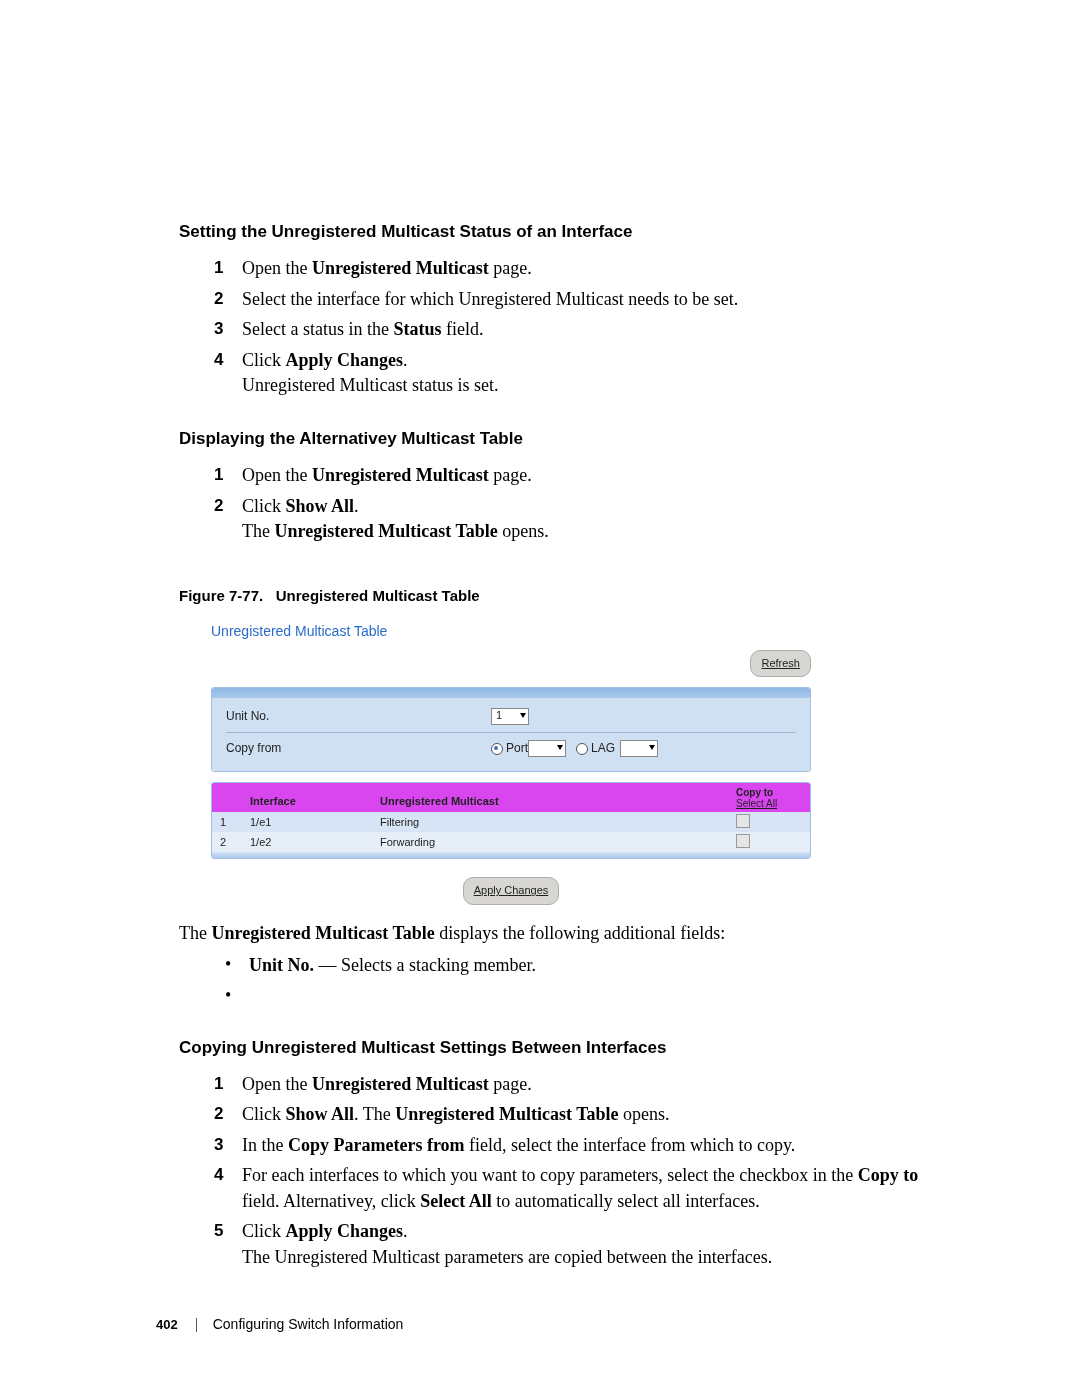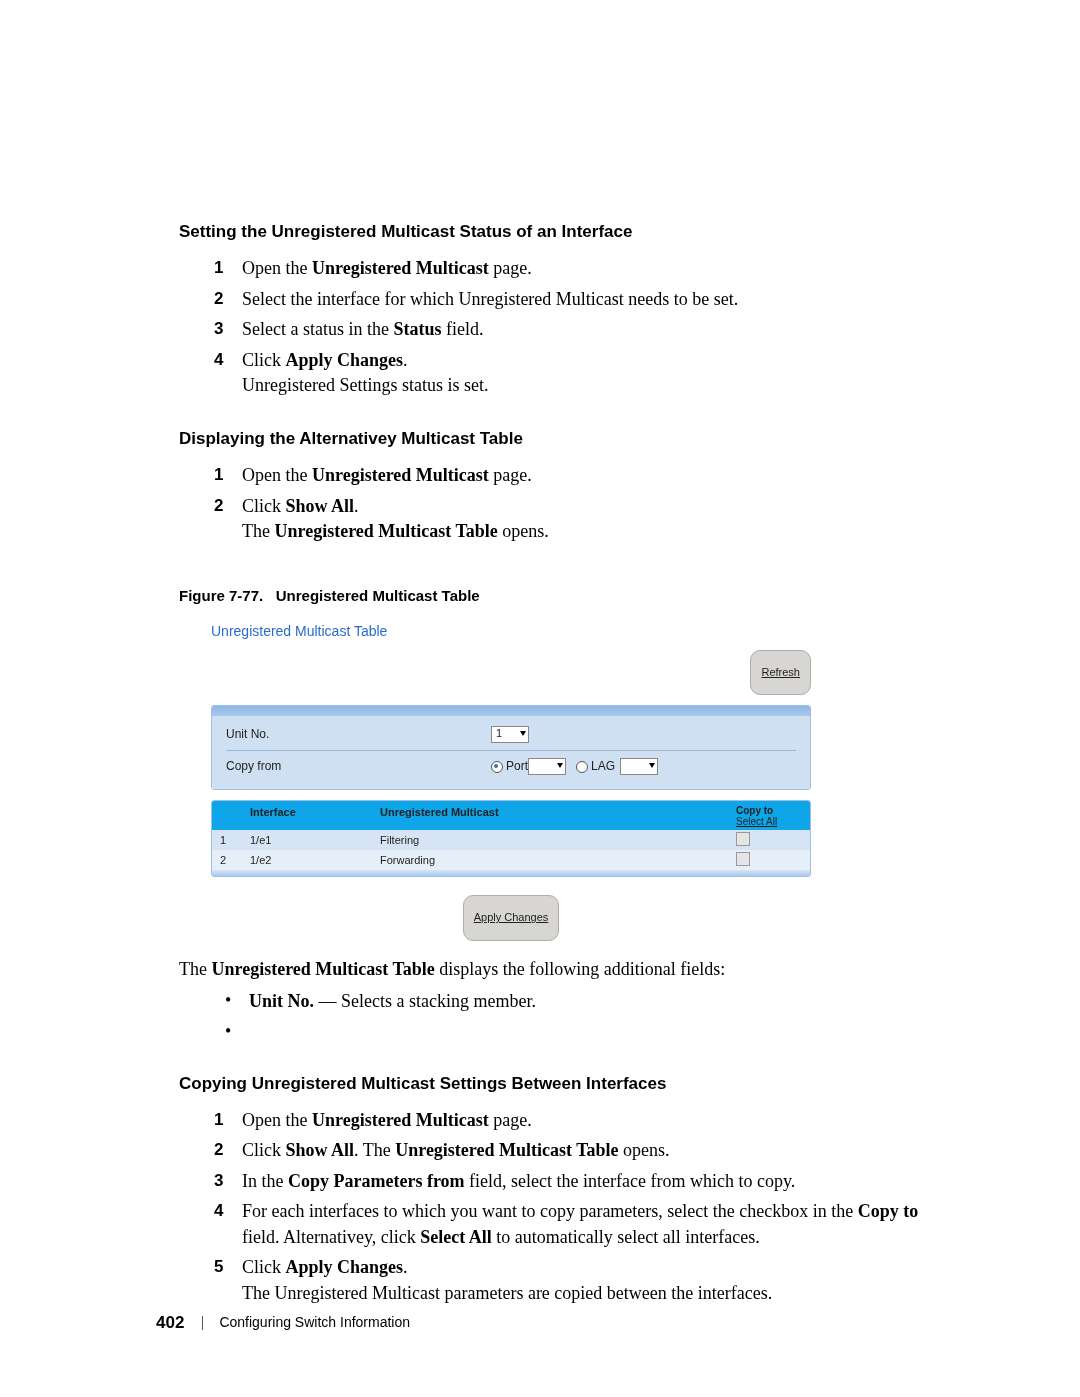--- a/index.html
+++ b/index.html
@@ -89,21 +89,21 @@
   }
   .shot-toprow {
     display: flex;
     justify-content: flex-end;
     margin-bottom: 10px;
   }
   .pill-btn {
     background: #d7d6d3;
     border: 1px solid #aeadab;
     border-radius: 10px;
-    padding: 14px 10px;
+    padding: 5px 10px;
     font-size: 11px;
     text-decoration: underline;
     color: #222;
     cursor: pointer;
   }
   .panel {
     border: 1px solid #9fbfe3;
     border-radius: 3px;
     overflow: hidden;
     margin-bottom: 10px;
@@ -166,22 +166,23 @@
     position: absolute;
     left: 2px;
     top: 2px;
     width: 4px;
     height: 4px;
     border-radius: 50%;
     background: #3a6fbf;
   }
 
   .tablehdr {
-    background: #0ea5e9;
-    display: flex;
+    background: #d946ef;
+    display: flex;
+    align-items: flex-end;
     padding: 4px 8px 3px 8px;
     font-weight: bold;
     font-size: 11px;
   }
   .col-i { width: 30px; }
   .col-if { width: 130px; }
   .col-um { flex: 1; }
   .col-ct { width: 66px; text-align: left; font-size: 10px; line-height: 1.1; }
   .col-ct .sa { text-decoration: underline; font-weight: normal; font-size: 10px; }
   .trow {
@@ -212,21 +213,21 @@
     position: absolute;
     left: 112px;
     bottom: 62px;
     font-family: Arial, Helvetica, sans-serif;
     font-size: 14px;
     display: flex;
     align-items: center;
   }
   .footer .pg {
     font-weight: bold;
-    font-size: 17px;
+    font-size: 13px;
     margin-right: 18px;
   }
   .footer .bar {
     height: 14px;
     border-left: 1px solid #555;
     margin-right: 16px;
   }
 </style>
 </head>
 <body>
@@ -250,21 +251,21 @@
     <div class="row">
       <div class="num">3</div>
       <div class="txt">
         <span>Select a status in the </span><span class="bstrong">Status</span><span> field.</span>
       </div>
     </div>
     <div class="row">
       <div class="num">4</div>
       <div class="txt">
         <span>Click </span><span class="bstrong">Apply Changes</span><span>.</span><br>
-        <span>Unregistered Settings status is set.</span>
+        <span>Unregistered Multicast status is set.</span>
       </div>
     </div>
   </div>
 
   <div class="heading">Displaying the Alternativey Multicast Table</div>
   <div class="num-list">
     <div class="row">
       <div class="num">1</div>
       <div class="txt">
         <span>Open the </span><span class="bstrong">Unregistered Multicast</span><span> page.</span>

